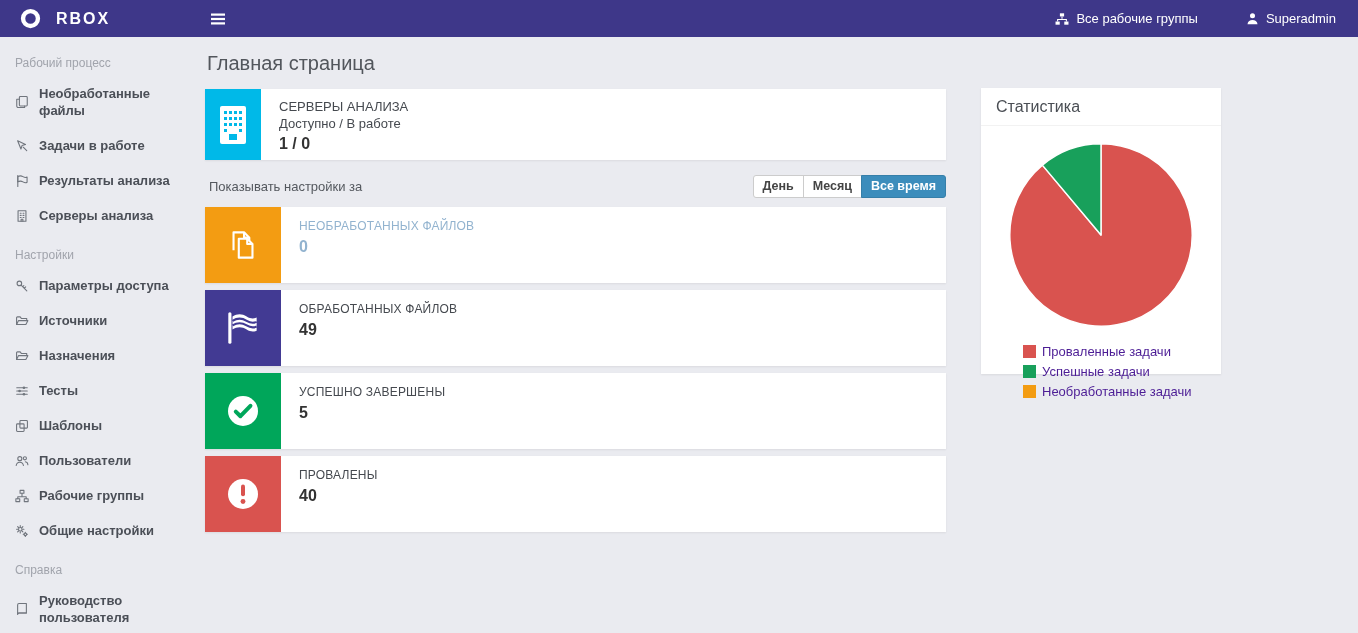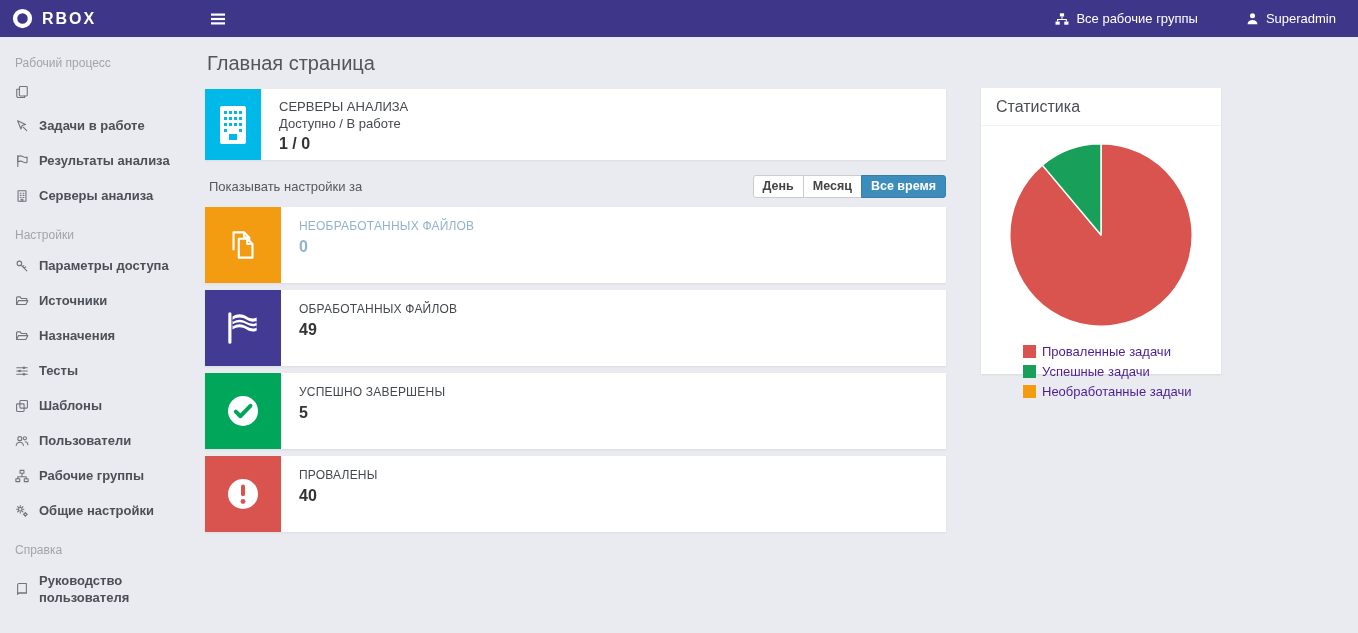--- a/index.html
+++ b/index.html
@@ -9,21 +9,21 @@
   *{box-sizing:border-box}
   html,body{margin:0;padding:0}
   body{
     width:1358px;height:633px;overflow:hidden;
     background:var(--bg);
     font-family:"Liberation Sans",sans-serif;
     -webkit-font-smoothing:antialiased;
   }
   
   .topbar{height:37px;background:var(--topbar);display:flex;align-items:center;color:#fff}
-  .logo{width:195px;padding-left:12px;display:flex;align-items:center;gap:9px;flex:none}
+  .logo{width:195px;padding-left:20px;display:flex;align-items:center;gap:15px;flex:none}
   .logo-ring{width:21px;height:21px;display:block}
   .logo-text{font-weight:bold;font-size:16px;letter-spacing:2px;line-height:1}
   .nav-toggle{background:none;border:none;color:#fff;padding:0 16px;height:37px;display:flex;align-items:center;cursor:pointer}
   .topbar-right{margin-left:auto;display:flex;align-items:center;gap:48px;padding-right:22px;font-size:13px}
   .topbar-item{display:flex;align-items:center;gap:7px;cursor:pointer;white-space:nowrap}
   .topbar-item svg{display:block}
   
   .layout{display:flex;height:596px}
   .sidebar{width:195px;flex:none;padding-top:4px}
   .side-section{padding:15px 15px 6px;font-size:12px;color:var(--muted)}
@@ -104,20 +104,21 @@
 <div class="layout">
 
   <nav class="sidebar">
     <div class="side-section">Рабочий процесс</div>
 
     <div class="side-item">
       <svg class="sicon" width="14" height="14" viewBox="0 0 16 16">
         <rect x="5" y="1.8" width="9" height="10.7" rx="1"></rect>
           <path d="M11 12.5v1.7H3.7A1.7 1.7 0 0 1 2 12.5V4.8h3"></path>
       </svg>
+      <span>Необработанные файлы</span>
     </div>
     <div class="side-item">
       <svg class="sicon" width="14" height="14" viewBox="0 0 16 16">
         <path d="M3 2l9 4.3-4 1.2-1.2 4z"></path>
           <path d="M9.4 9.4l4 4"></path>
       </svg>
       <span>Задачи в работе</span>
     </div>
     <div class="side-item">
       <svg class="sicon" width="14" height="14" viewBox="0 0 16 16">

